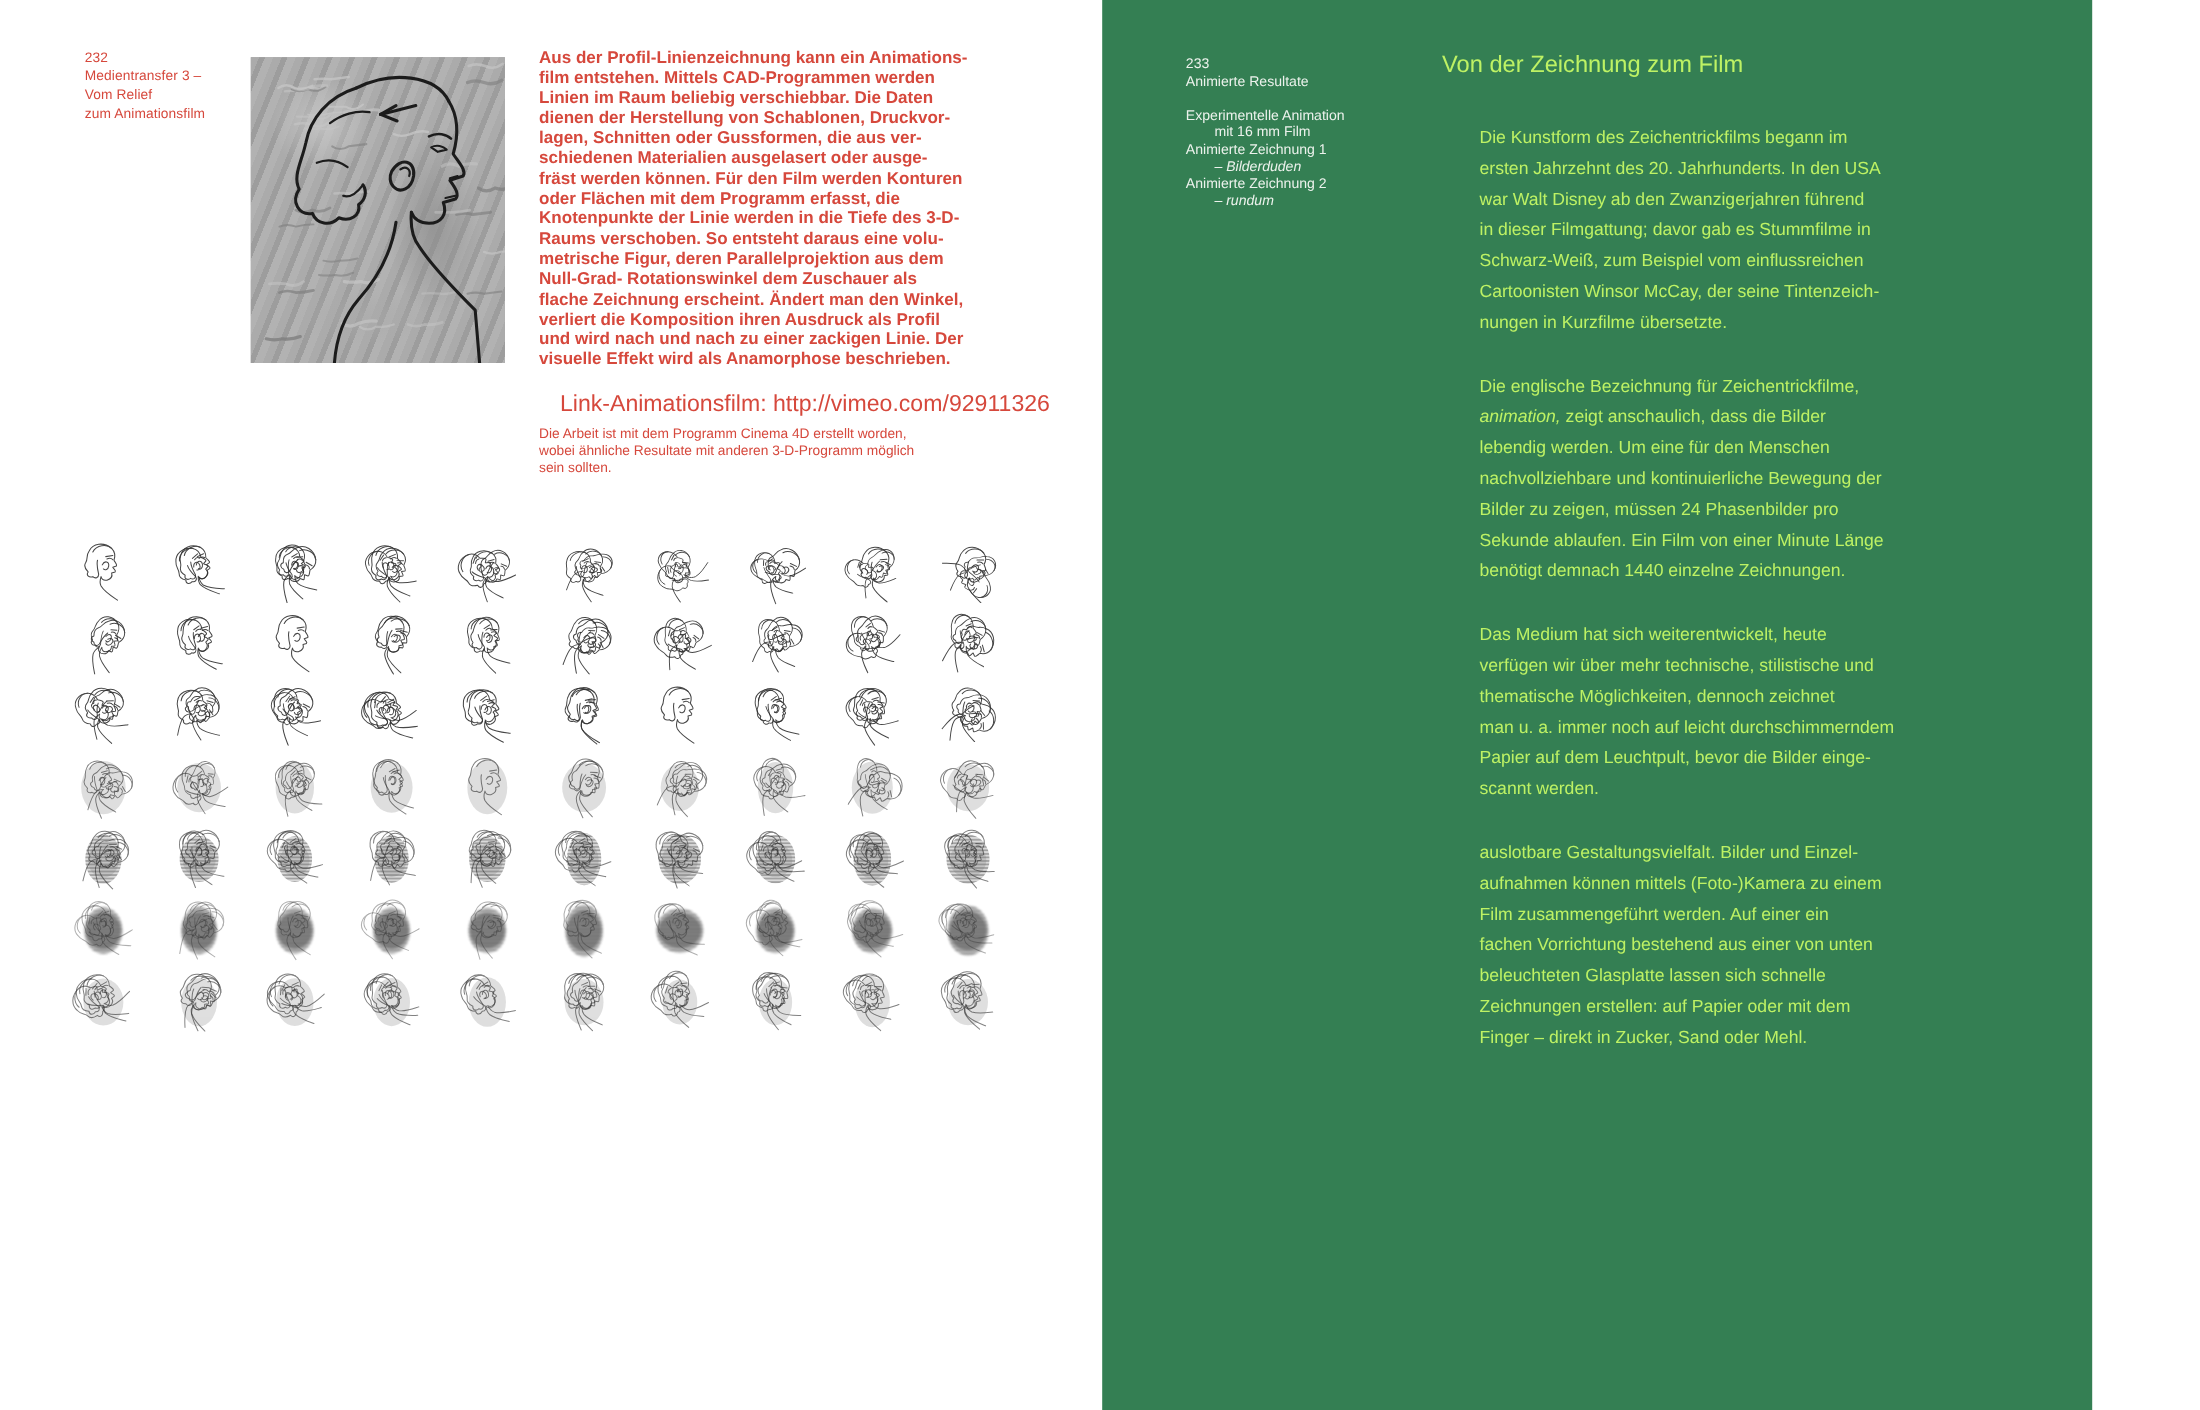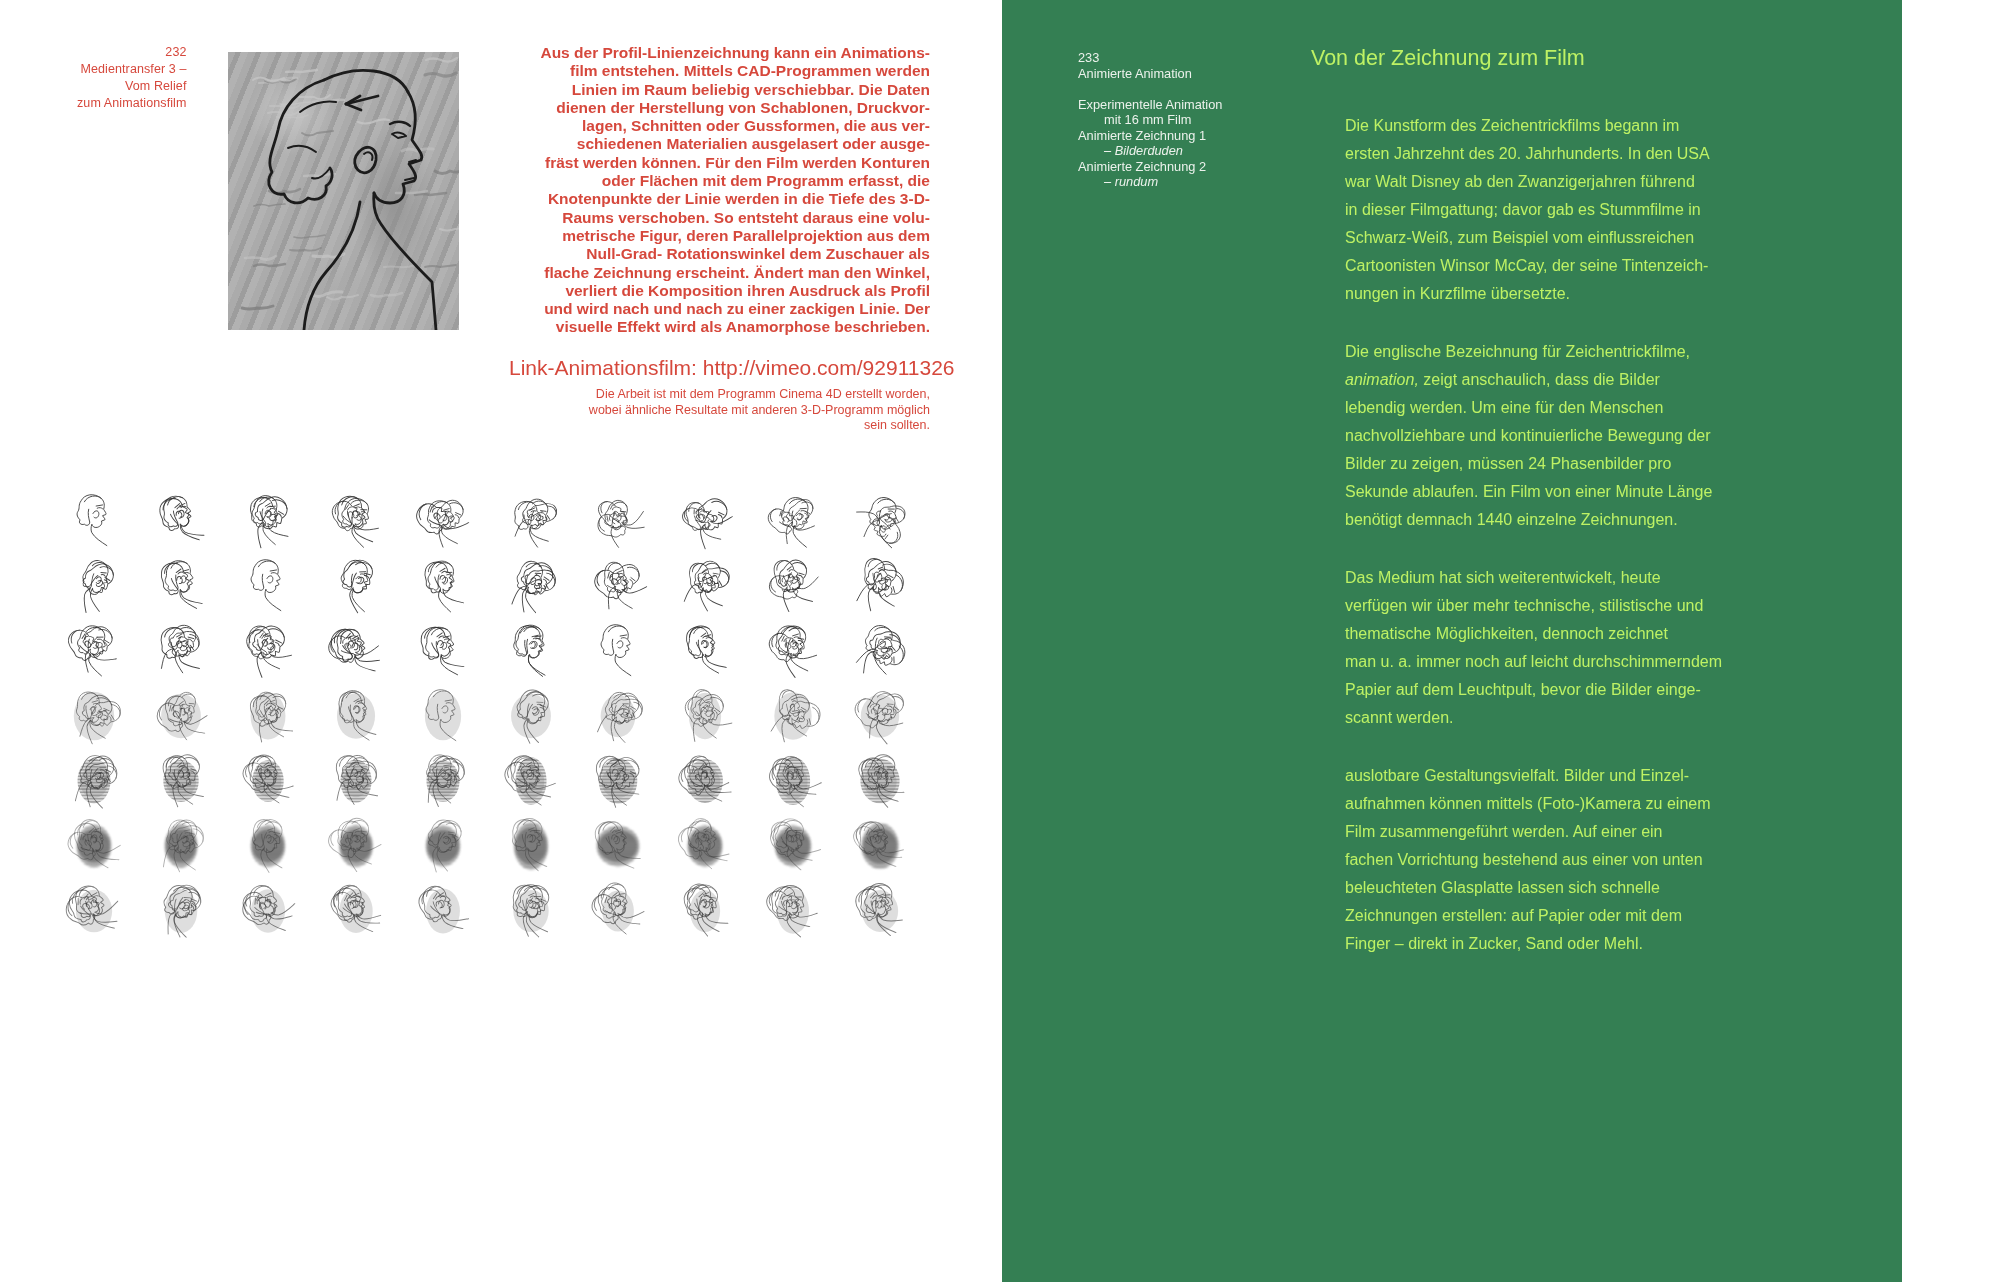--- a/index.html
+++ b/index.html
@@ -2,21 +2,21 @@
 <html><head>
 <meta charset="utf-8">
 <style>
   html,body{margin:0;padding:0;}
   body{
     width:2000px;height:1282px;position:relative;overflow:hidden;
     font-family:"Liberation Sans","DejaVu Sans",sans-serif;
     background:#ffffff;
   }
   .page{position:absolute;top:0;height:1282px;}
-  #page-left{left:0;width:1002px;background:#ffffff;text-align:right;}
+  #page-left{left:0;width:1002px;background:#ffffff;}
   #page-right{left:1002px;width:900px;background:#347F53;}
 
   
   .folio-left{
     position:absolute;left:77px;top:44px;
     color:#D6483C;font-size:12.5px;line-height:17px;letter-spacing:.1px;
   }
   
   .artwork{
     position:absolute;left:228px;top:52px;width:231px;height:278px;margin:0;
@@ -1642,21 +1642,21 @@
           </g>
         </svg>
       </div>
     </div>
 </section>
 
 <section class="page" id="page-right">
 
   <div class="folio-right">
     <div>233</div>
-    <div>Animierte Animation</div>
+    <div>Animierte Resultate</div>
     <div class="gap"></div>
     <div id="folio-right-items">
         <div class="">Experimentelle Animation</div>
         <div class="ind ">mit 16 mm Film</div>
         <div class="">Animierte Zeichnung 1</div>
         <div class="ind it">– Bilderduden</div>
         <div class="">Animierte Zeichnung 2</div>
         <div class="ind it">– rundum</div>
       </div>
   </div>

